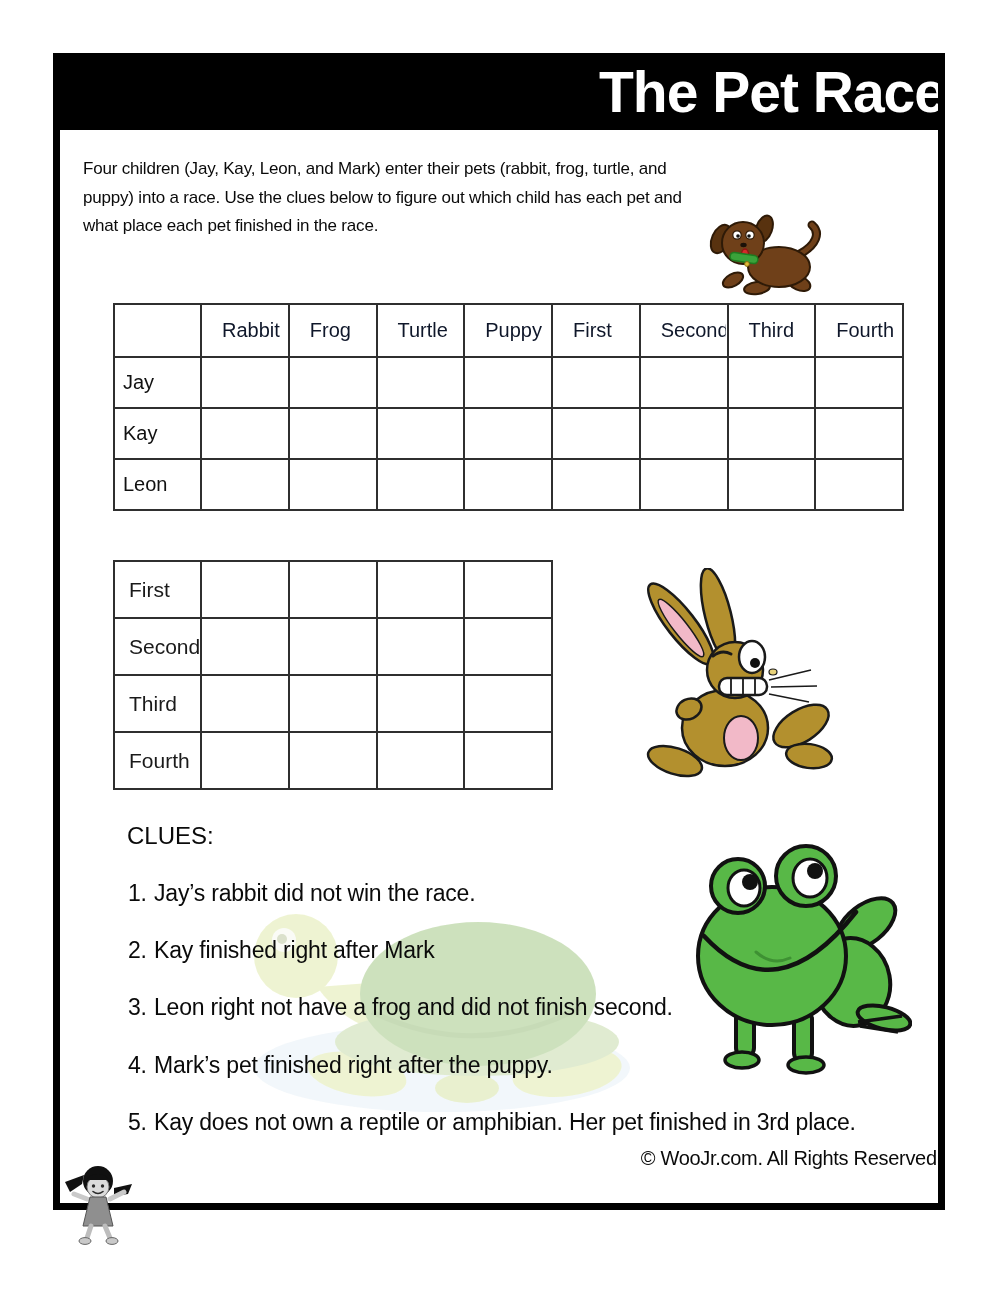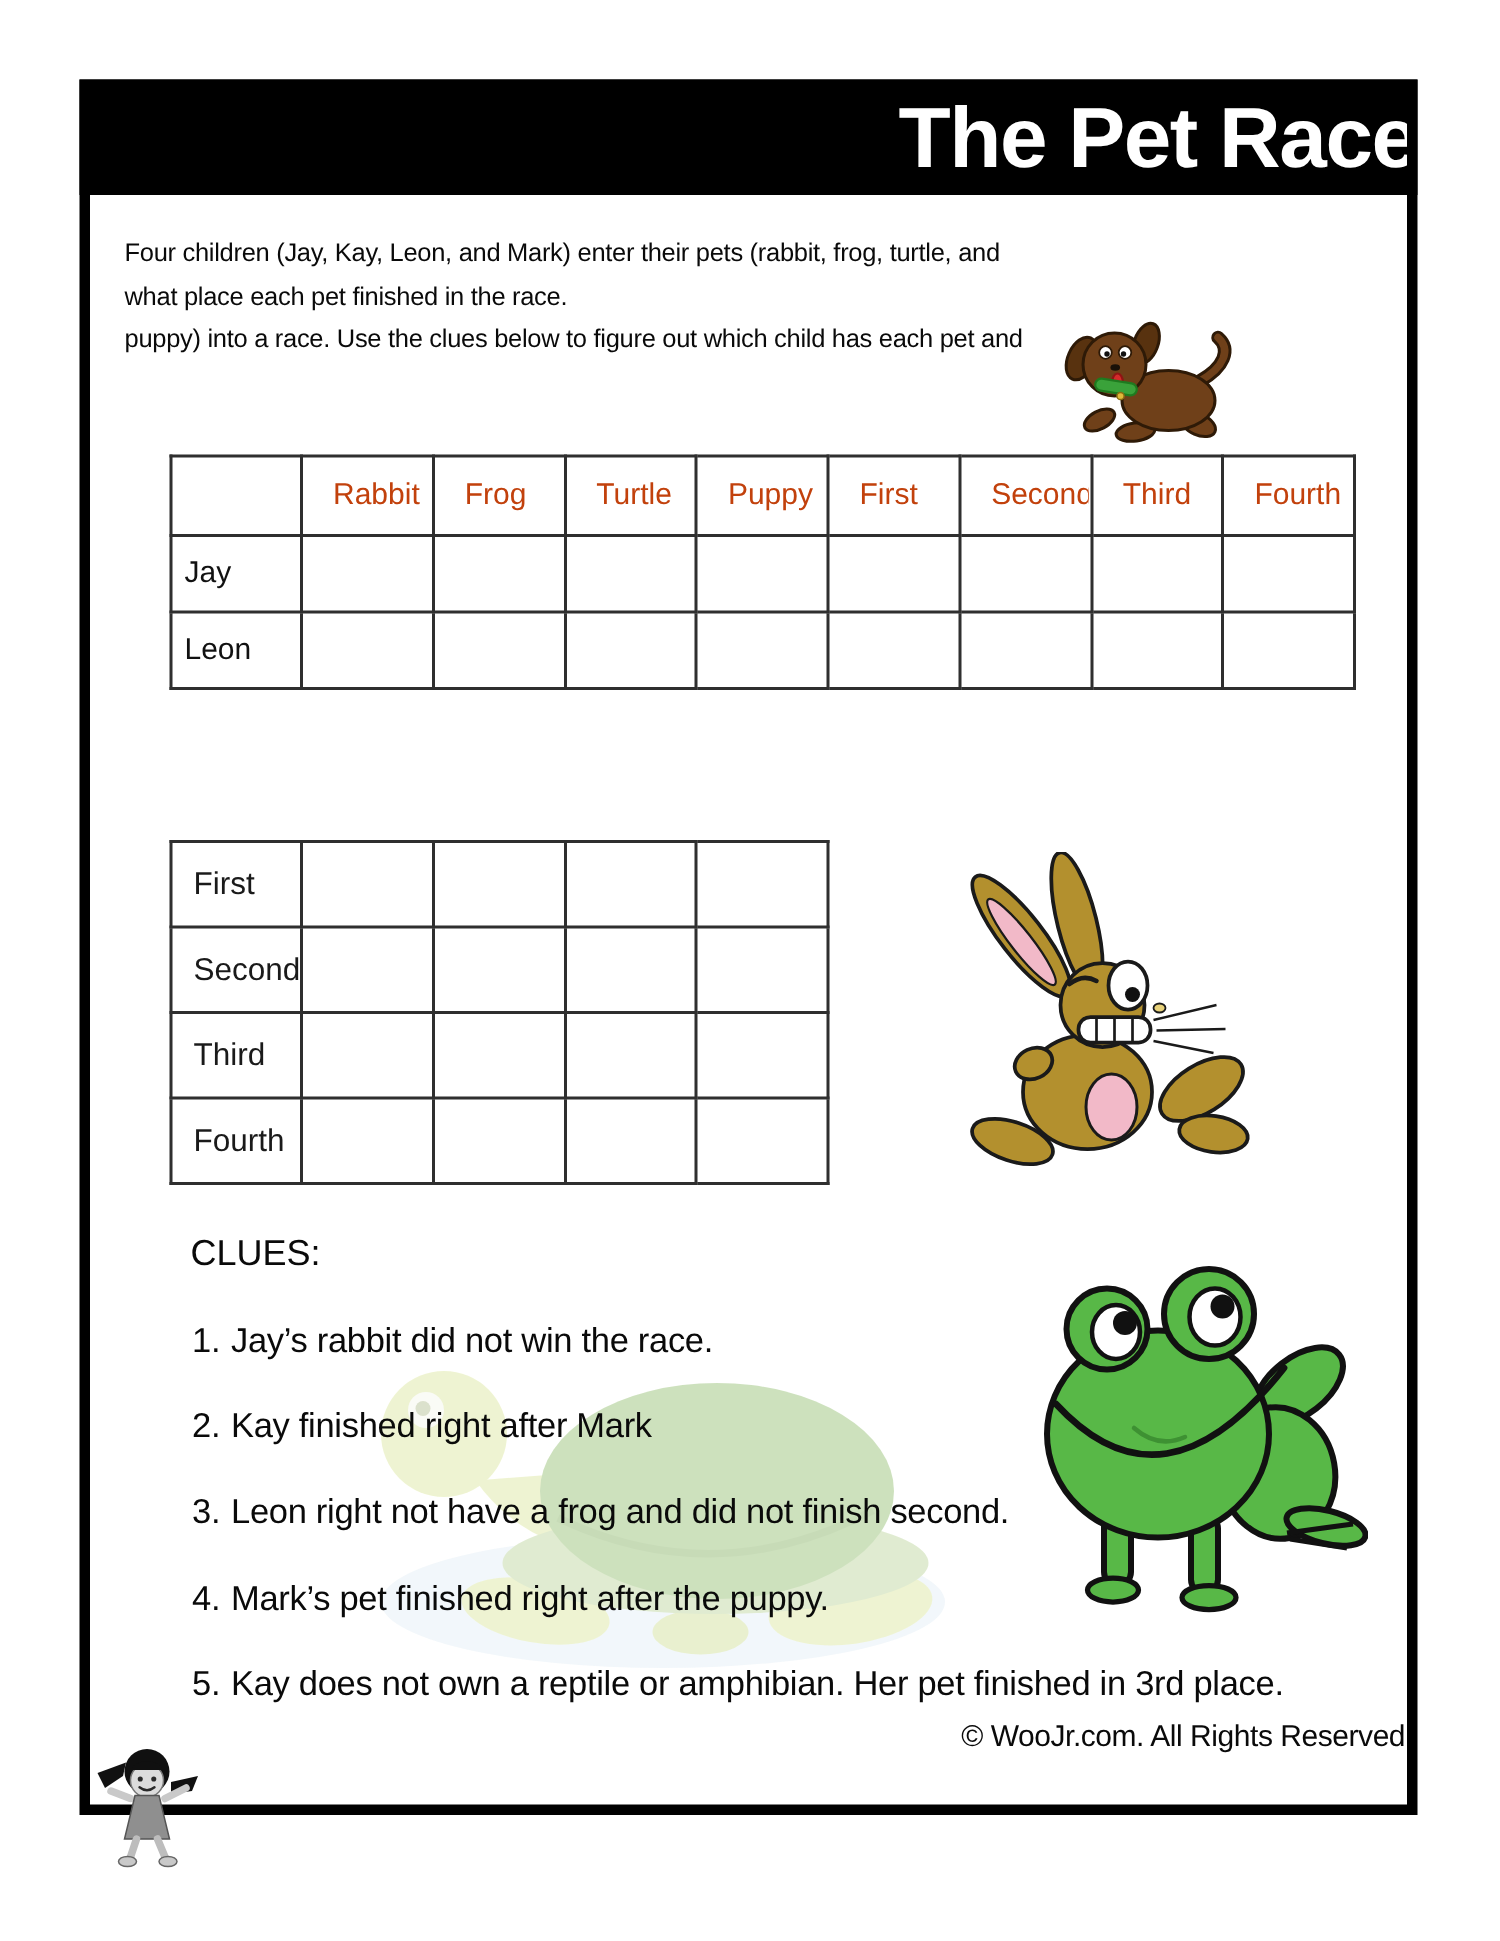--- a/index.html
+++ b/index.html
@@ -18,21 +18,21 @@
            font-size:17px; line-height:28.5px; color:#0a0a0a; letter-spacing:-0.2px; }
 
   
   table.grid { border-collapse:collapse; table-layout:fixed; position:absolute; z-index:1; background:transparent; }
   table.grid td { border:2px solid #2f2f2f; background:#fff; overflow:hidden; }
   .grid-top { left:113px; top:303px; width:789px; }
   .grid-top tr.hdr td { height:53px; }
   .grid-top tr.row td { height:51px; }
   .grid-bottom { left:113px; top:560px; width:438px; }
   .grid-bottom tr td { height:57px; }
-  .hcell { font-size:20px; color:#c2410c; padding-left:20px; vertical-align:middle; text-align:left;border-radius:26px; }
+  .hcell { font-size:20px; color:#0f172a; padding-left:20px; vertical-align:middle; text-align:left;border-radius:26px; }
   .rlabel { font-size:20px; color:#111; padding-left:8px; vertical-align:middle;margin-left:48px; }
   .plabel { font-size:21px; color:#1a1a1a; padding-left:14px; vertical-align:middle; }
 
   
   .clues-heading { position:absolute; left:127px; top:822px; font-size:24px; color:#0a0a0a; z-index:2; }
   .clue { position:absolute; left:128px; display:flex; font-size:23px; color:#0a0a0a;
           letter-spacing:-0.2px; z-index:2; }
   .clue .num { width:26px; flex:0 0 26px; }
   .clue-1 { top:880px; } .clue-2 { top:937px; } .clue-3 { top:994px; }
   .clue-4 { top:1052px; } .clue-5 { top:1109px; }
@@ -69,22 +69,22 @@
   </svg>
 
   <div class="titlebar">
     <h1>The Pet Race</h1>
   </div>
 
   <div class="frame"></div>
 
   <div class="intro">
     <div>Four children (Jay, Kay, Leon, and Mark) enter their pets (rabbit, frog, turtle, and</div>
+    <div>puppy) into a race.  Use the clues below to figure out which child has each pet and</div>
     <div>what place each pet finished in the race.</div>
-    <div>puppy) into a race.  Use the clues below to figure out which child has each pet and</div>
   </div>
 
   <svg class="img puppy" viewBox="0 0 137 94" aria-hidden="true">
     <path d="M97,48 C113,39 118,27 109,19" fill="none" stroke="#2e1a07" stroke-width="9" stroke-linecap="round"></path>
     <path d="M97,48 C113,39 118,27 109,19" fill="none" stroke="#6f4019" stroke-width="5" stroke-linecap="round"></path>
     <ellipse cx="30" cy="74" rx="11" ry="6" fill="#6f4019" stroke="#2e1a07" stroke-width="2" transform="rotate(-28 30 74)"></ellipse>
     <ellipse cx="54" cy="82" rx="13" ry="6" fill="#6f4019" stroke="#2e1a07" stroke-width="2" transform="rotate(-8 54 82)"></ellipse>
     <ellipse cx="96" cy="77" rx="12" ry="7" fill="#6f4019" stroke="#2e1a07" stroke-width="2" transform="rotate(24 96 77)"></ellipse>
     <ellipse cx="76" cy="61" rx="31" ry="20" fill="#6f4019" stroke="#2e1a07" stroke-width="2"></ellipse>
     <ellipse cx="18" cy="33" rx="9" ry="15" fill="#58320f" stroke="#2e1a07" stroke-width="2" transform="rotate(24 18 33)"></ellipse>
@@ -122,20 +122,31 @@
       <td></td>
           <td></td>
       <td></td>
           <td></td>
       <td></td>
           <td></td>
       <td></td>
           <td></td>
     </tr>
     <tr class="row">
+      <td class="rlabel">Kay</td>
+      <td></td>
+          <td></td>
+      <td></td>
+          <td></td>
+      <td></td>
+          <td></td>
+      <td></td>
+          <td></td>
+    </tr>
+    <tr class="row">
       <td class="rlabel">Leon</td>
       <td></td>
           <td></td>
       <td></td>
           <td></td>
       <td></td>
           <td></td>
       <td></td>
           <td></td>
     </tr>

